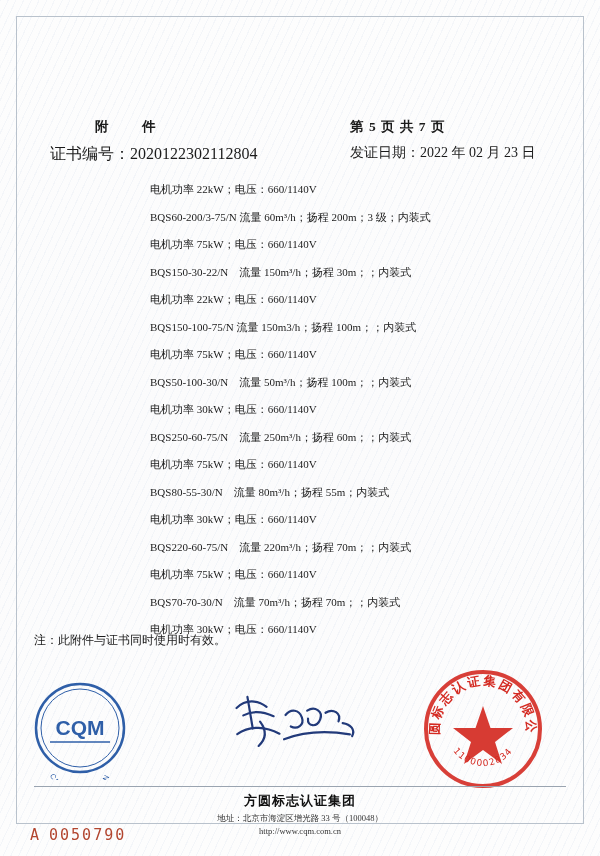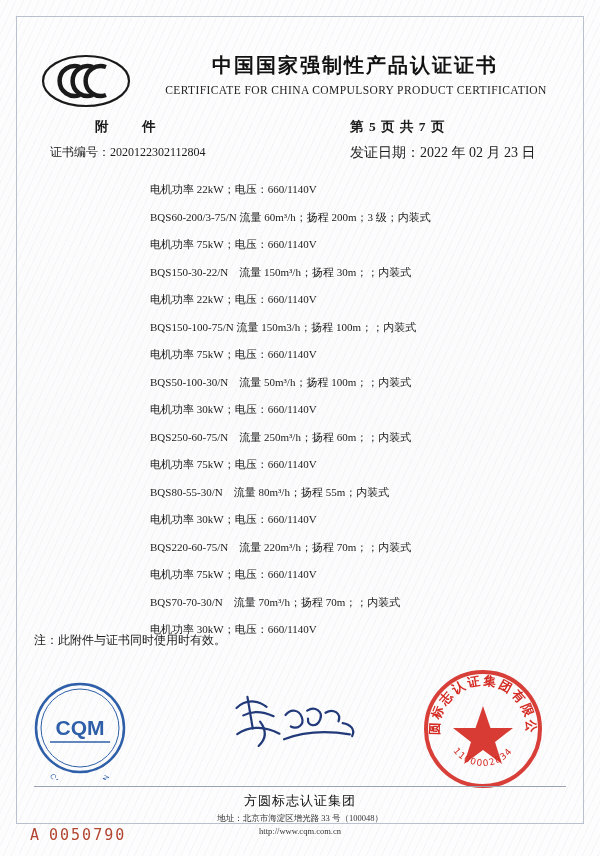--- a/index.html
+++ b/index.html
@@ -98,21 +98,21 @@
     top: 0px;
     font-size: 13.5px;
     font-weight: bold;
     color: #1b1b1b;
     letter-spacing: 1px;
   }
   .meta-certno {
     position: absolute;
     left: 16px;
     top: 26px;
-    font-size: 12px;
+    font-size: 16px;
     color: #1b1b1b;
     text-align: center;
   }
   .meta-date {
     position: absolute;
     left: 316px;
     top: 26px;
     font-size: 14px;
     color: #1b1b1b;
   }
@@ -175,21 +175,21 @@
   }
   .footer {
     position: absolute;
     left: 34px;
     top: 792px;
     width: 532px;
     text-align: center;
   }
   .footer-org {
     font-size: 13px;
-    font-weight: normal;
+    font-weight: bold;
     letter-spacing: 1px;
     color: #111;
   }
   .footer-addr {
     font-size: 8.5px;
     color: #333;
     margin-top: 3px;
   }
   .footer-url {
     font-size: 8.5px;
@@ -206,32 +206,20 @@
     font-family: "DejaVu Sans Mono", monospace;
   }
   .serial .serial-prefix { margin-right: 8px; }
 </style>
 </head>
 <body>
 
 <div class="page">
   <div class="border-frame"></div>
 
-  <div class="cert-header">
-    <div class="ccc-mark">
-      <svg width="92" height="54" viewBox="0 0 92 54" xmlns="http://www.w3.org/2000/svg">
-        <ellipse cx="46" cy="27" rx="43" ry="25" fill="none" stroke="#1a1a1a" stroke-width="2.2"></ellipse>
-        <path d="M40 13 A15 15 0 1 0 40 41" fill="none" stroke="#1a1a1a" stroke-width="4.5"></path>
-        <path d="M53 13 A15 15 0 1 0 53 41" fill="none" stroke="#1a1a1a" stroke-width="4.5"></path>
-        <path d="M66 13 A15 15 0 1 0 66 41" fill="none" stroke="#1a1a1a" stroke-width="4.5"></path>
-      </svg>
-    </div>
-    <div class="title-cn">中国国家强制性产品认证证书</div>
-    <div class="title-en">CERTIFICATE FOR CHINA COMPULSORY PRODUCT CERTIFICATION</div>
-  </div>
 
   <div class="meta">
     <div class="meta-attach">附　件</div>
     <div class="meta-page">第 5 页 共 7 页</div>
     <div class="meta-certno">
       <span>证书编号：</span><span>2020122302112804</span>
     </div>
     <div class="meta-date">
       <span>发证日期：</span><span>2022 年 02 月 23 日</span>
     </div>

